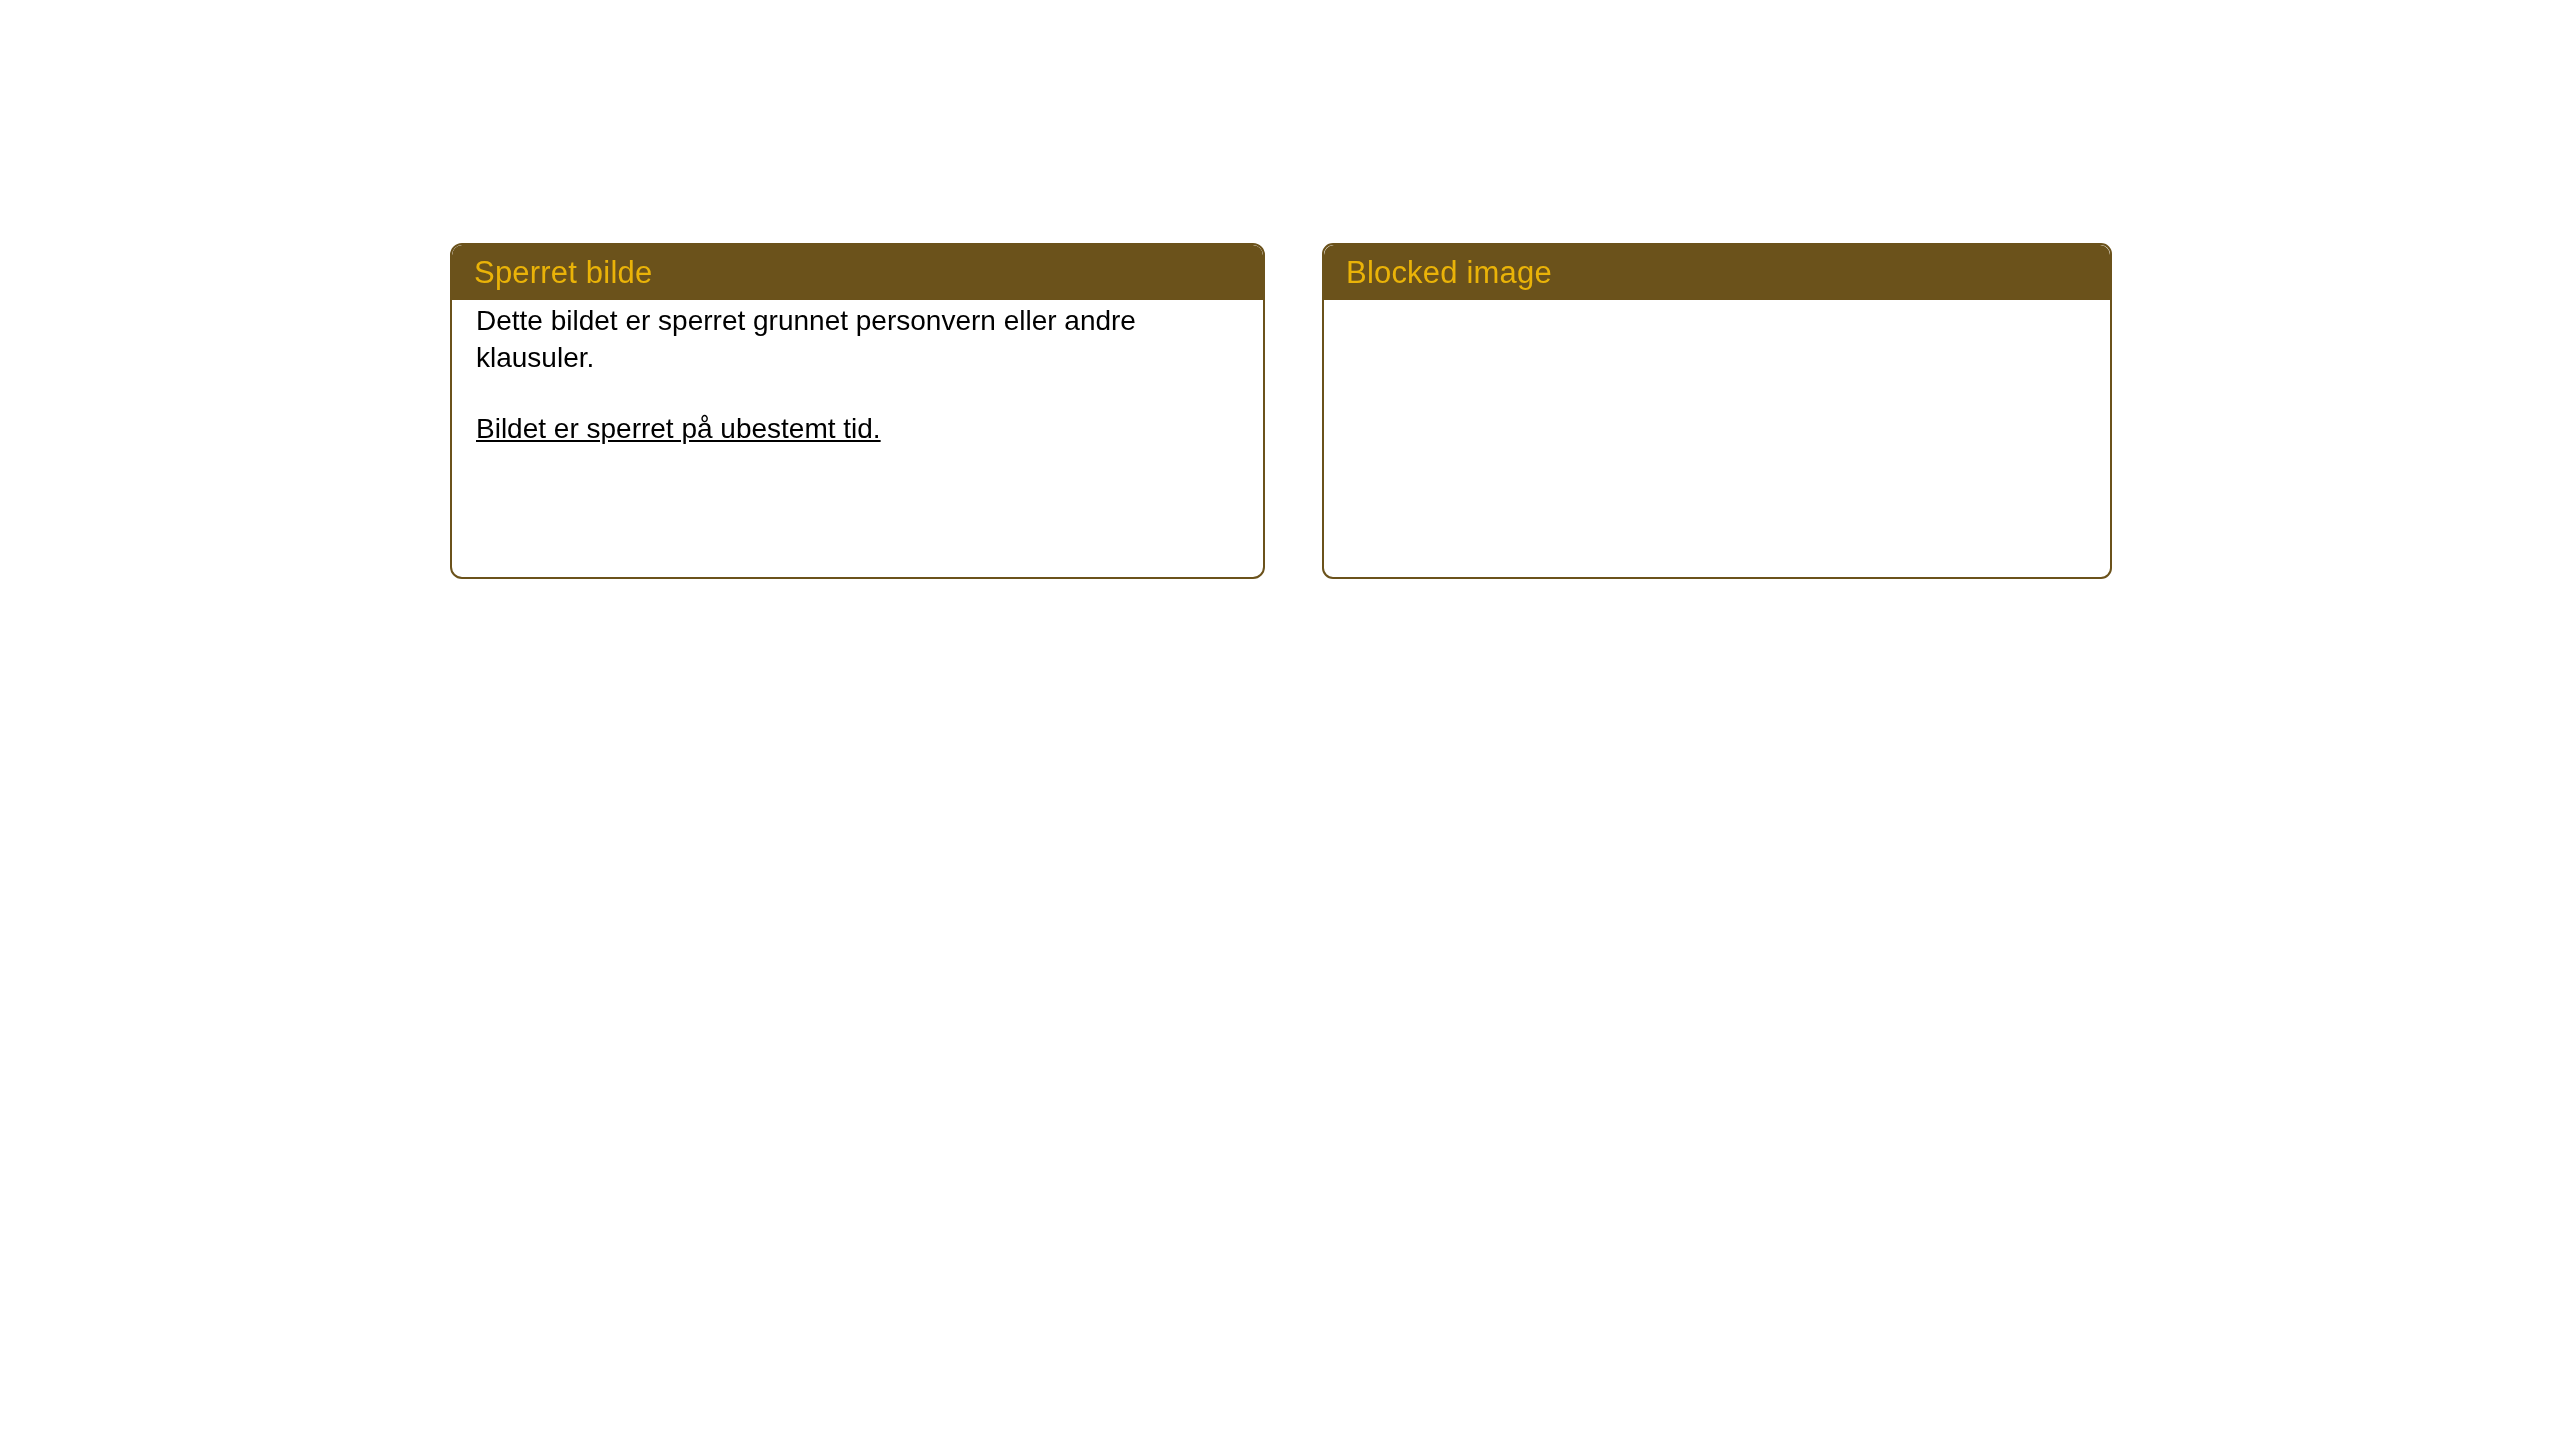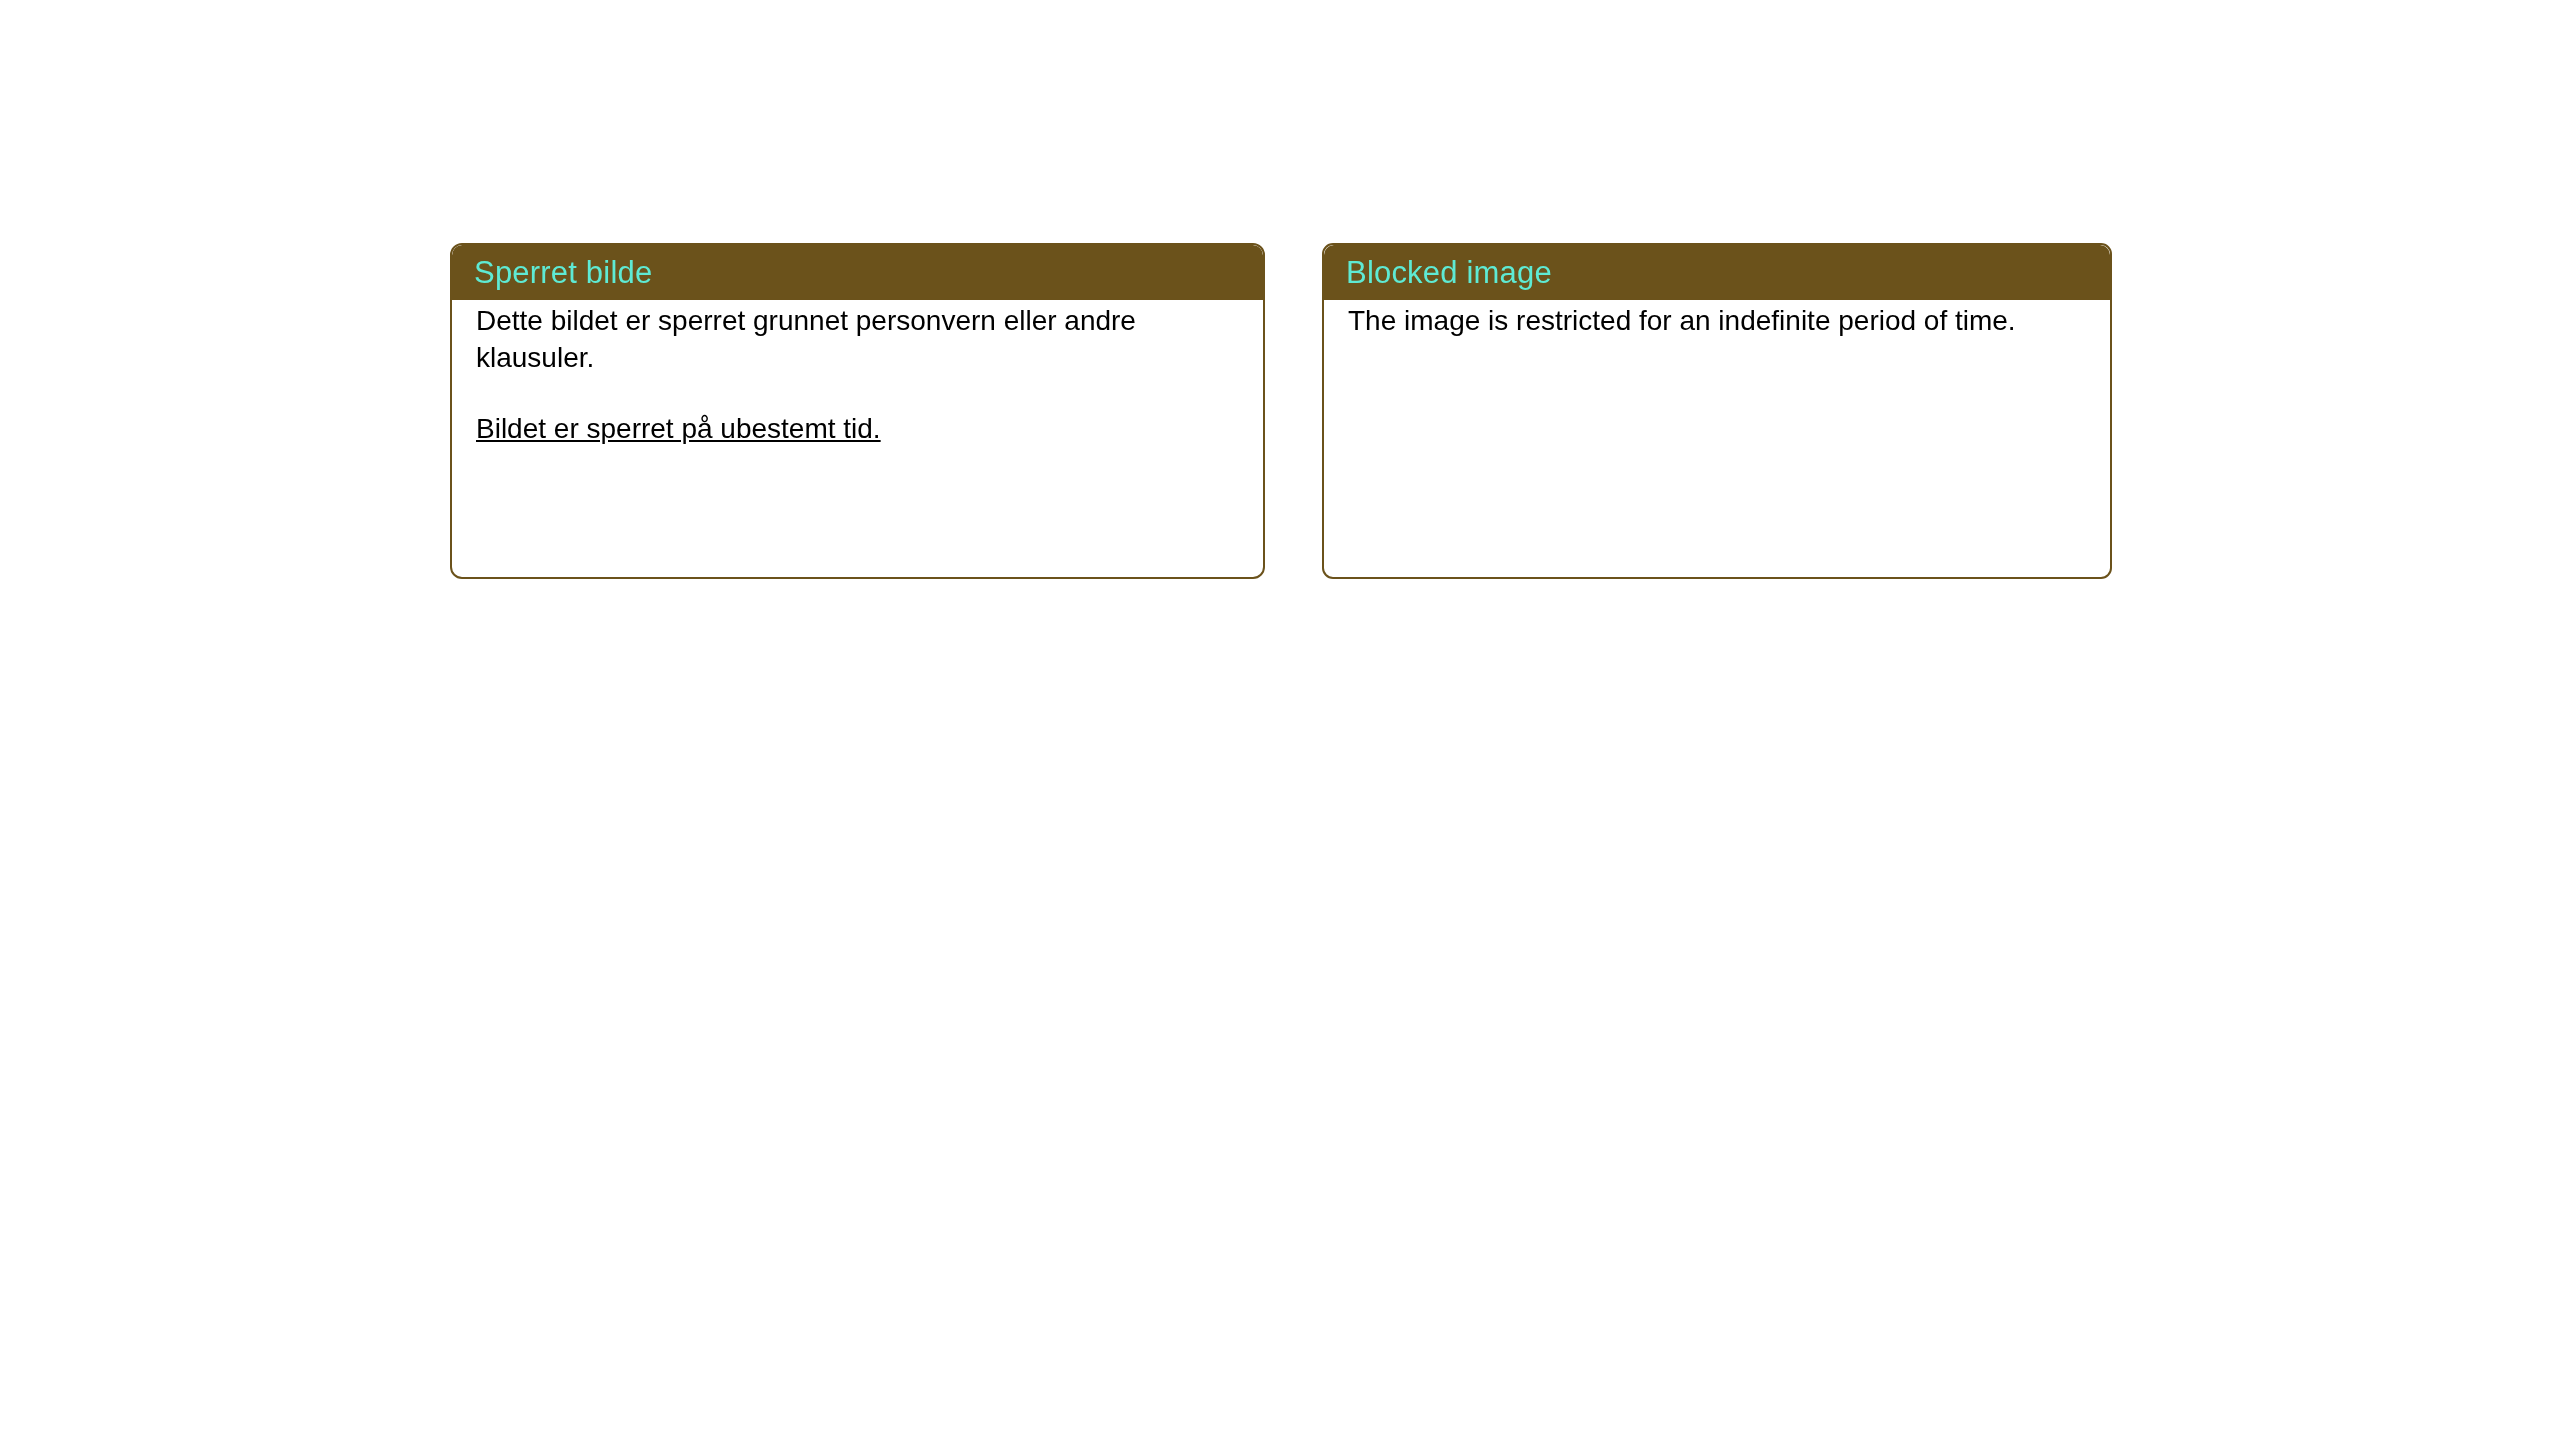--- a/index.html
+++ b/index.html
@@ -50,21 +50,21 @@
     background: #6b521b;
     height: 55px;
     padding: 0 0 0 22px;
     display: flex;
     align-items: center;
     border-top-left-radius: 10px;
     border-top-right-radius: 10px;
   }
 
   .card-title {
-    color: #5eead4;
+    color: #eab308;
     font-size: 31px;
     font-weight: 400;
     line-height: 1;
     letter-spacing: 0.2px;
     white-space: nowrap;
   }
 
   .card-body {
     box-sizing: border-box;
     background: #ffffff;
@@ -97,17 +97,16 @@
       <p class="card-paragraph">Dette bildet er sperret grunnet personvern eller andre klausuler.</p>
       <p class="card-paragraph">Bildet er sperret på ubestemt tid.</p>
     </div>
   </div>
 
   <div class="notice-card" id="card-blocked-en">
     <div class="card-header">
       <span class="card-title">Blocked image</span>
     </div>
     <div class="card-body">
-      <p class="card-paragraph">The image is restricted for an indefinite period of time.</p>
     </div>
   </div>
 
 </div>
 
 </body></html>

